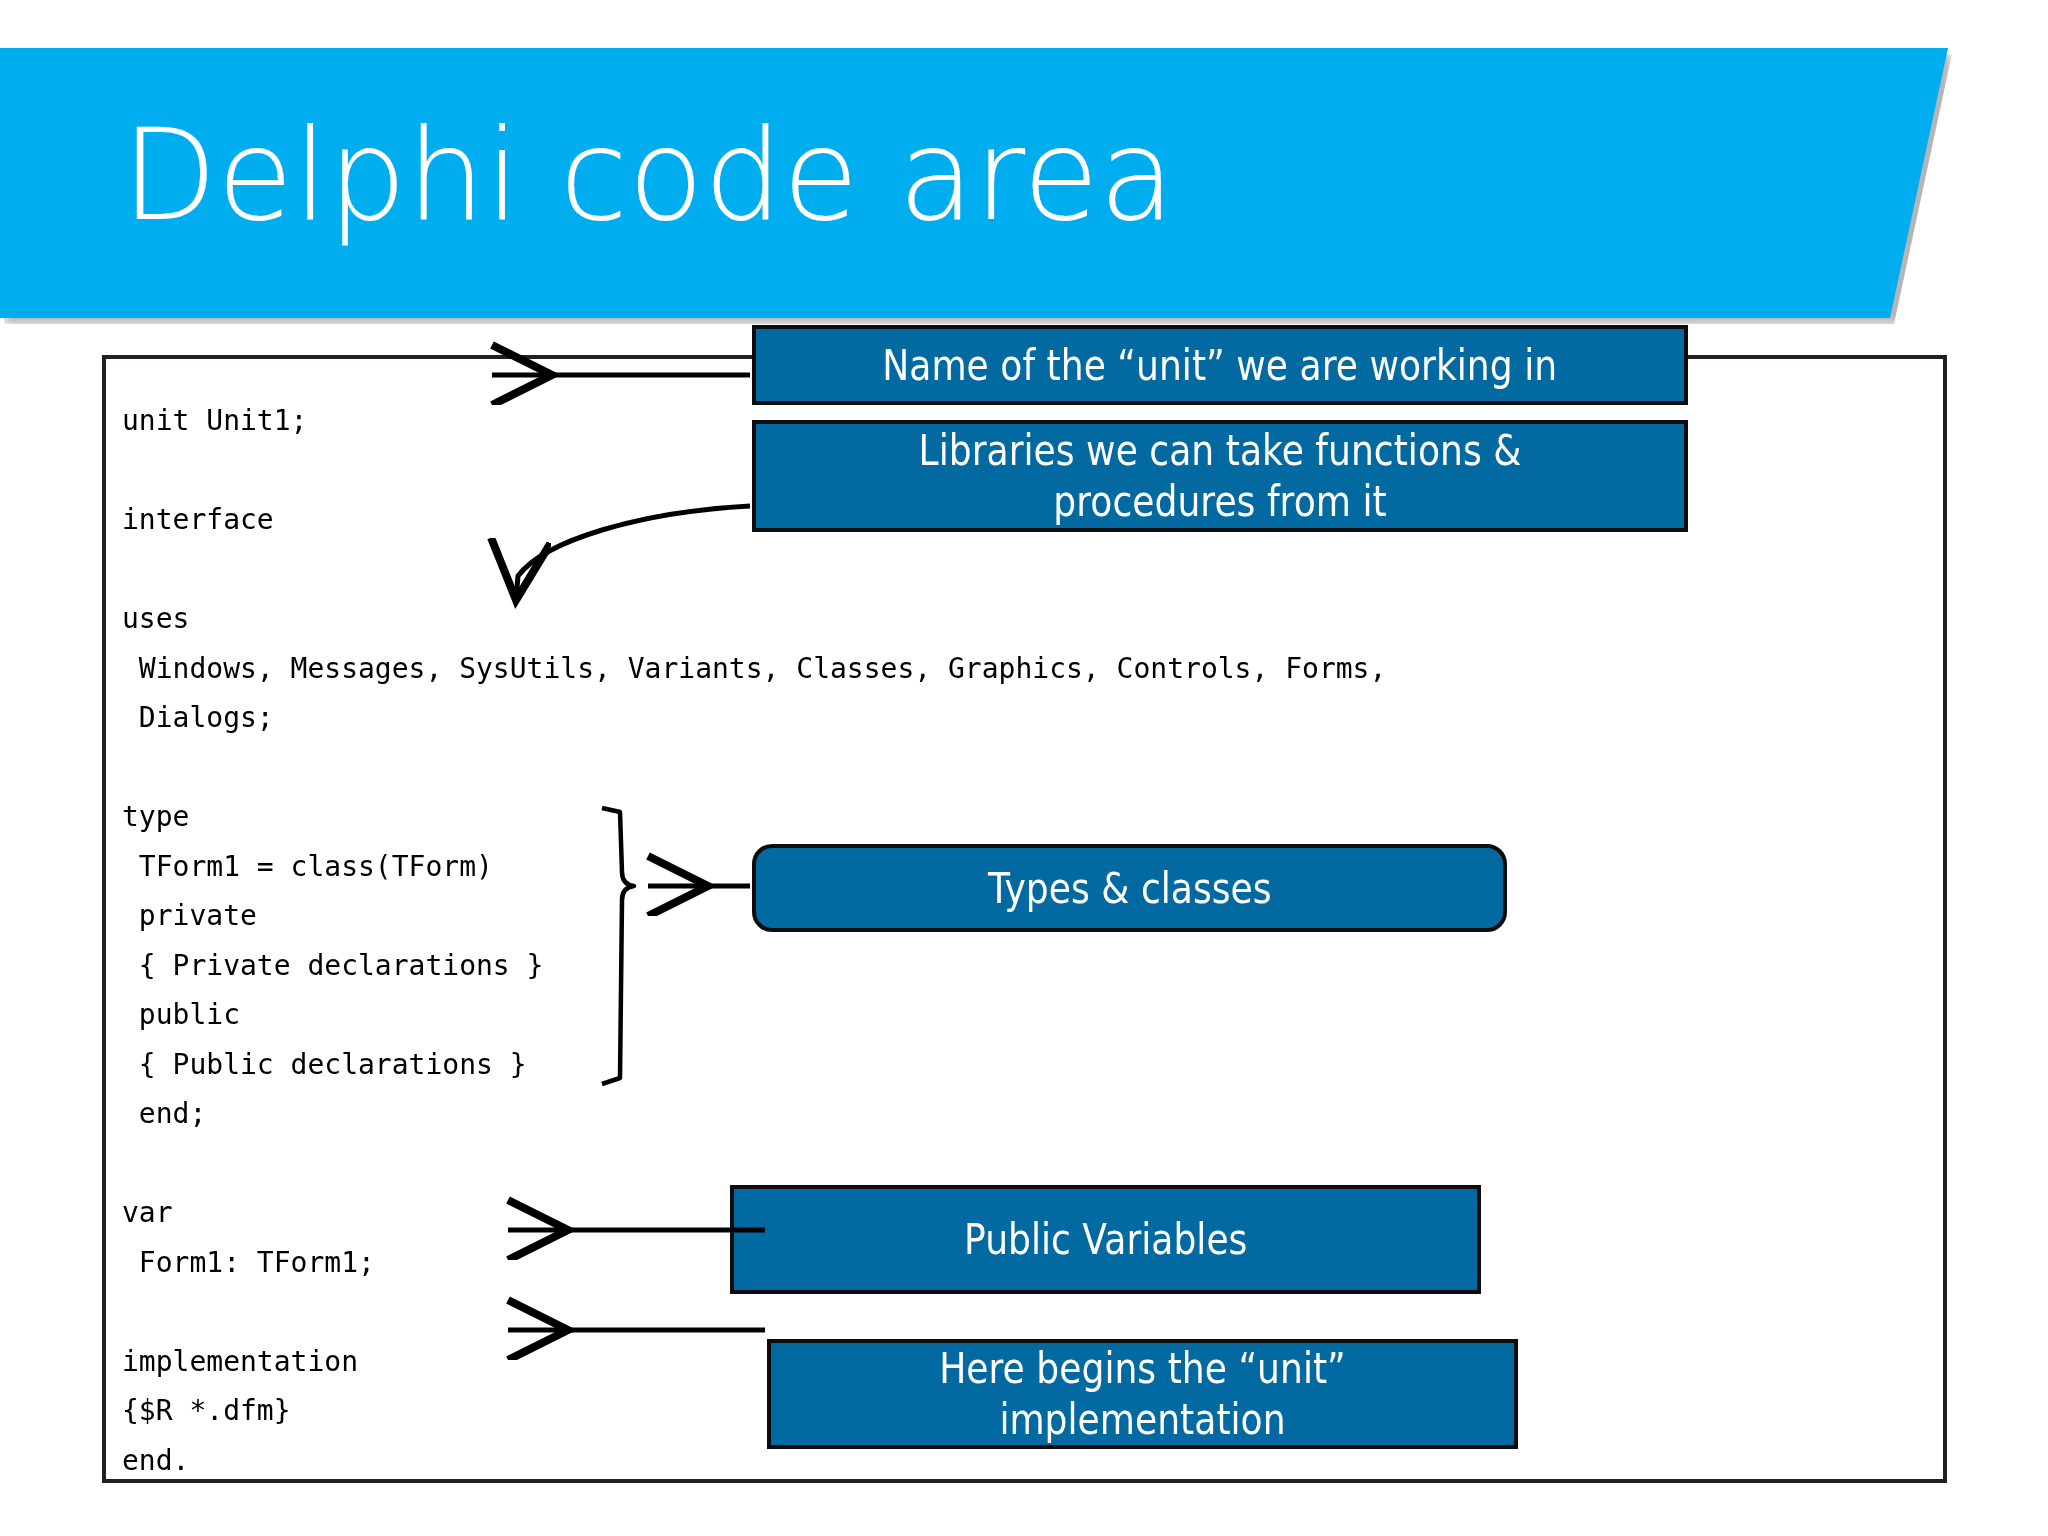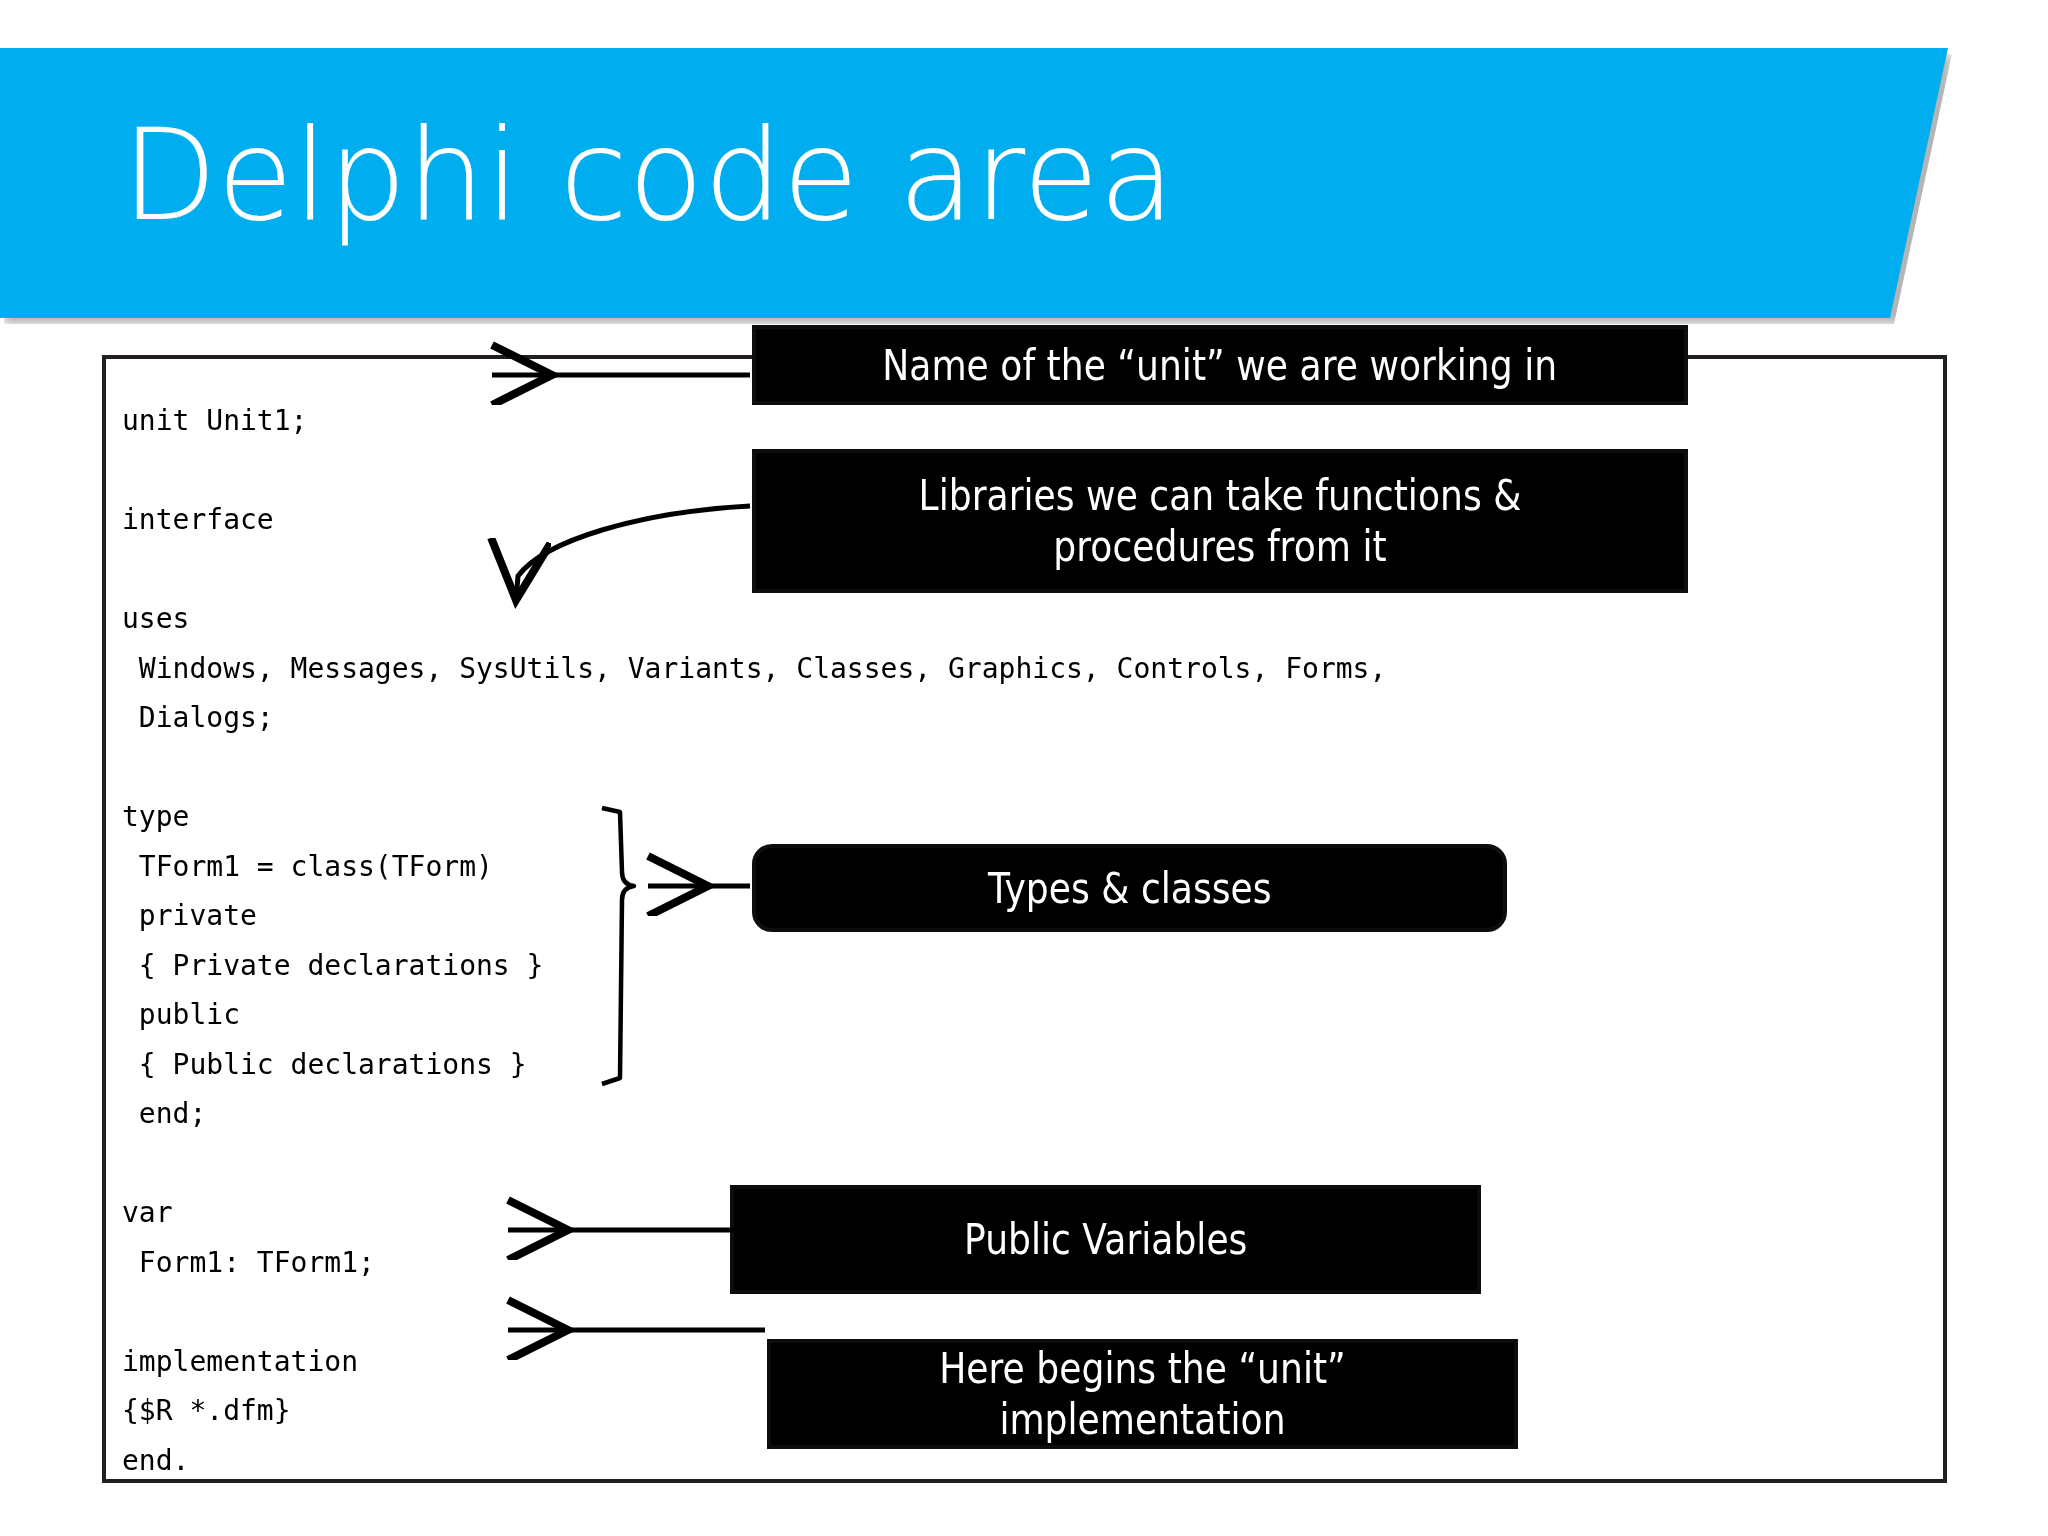--- a/index.html
+++ b/index.html
@@ -73,39 +73,39 @@
     font-size: 28px;
     line-height: 49.5px;
     color: #000000;
     white-space: pre;
     letter-spacing: 0px;
   }
 
   
   .callout {
     position: absolute;
-    background: #000000;
+    background: #0369a1;
     border: 4px solid #0d0d0d;
     box-sizing: border-box;
     color: #ffffff;
     font-family: "DejaVu Sans", sans-serif;
     font-weight: 400;
     display: flex;
     align-items: center;
     justify-content: center;
     text-align: center;
     line-height: 1.18;
     transform-origin: center center;
   }
   .callout span {
     display: block;
     transform: scaleX(0.84);
   }
   #callout-unit-name   { left: 752px;  top: 325px;  width: 936px; height: 80px;  font-size: 43px; }
-  #callout-libraries   { left: 752px;  top: 420px;  width: 936px; height: 144px; font-size: 43px; margin-top: 29px; }
+  #callout-libraries   { left: 752px;  top: 420px;  width: 936px; height: 112px; font-size: 43px; }
   #callout-types       { left: 752px;  top: 844px;  width: 755px; height: 88px;  font-size: 43px; border-radius: 20px; }
   #callout-public-vars { left: 730px;  top: 1185px; width: 751px; height: 109px;  font-size: 43px; }
   #callout-impl        { left: 767px;  top: 1293px; width: 751px; height: 110px; font-size: 43px; margin-top: 46px; }
 
   
   #connectors {
     position: absolute;
     left: 0;
     top: 0;
     width: 2048px;

